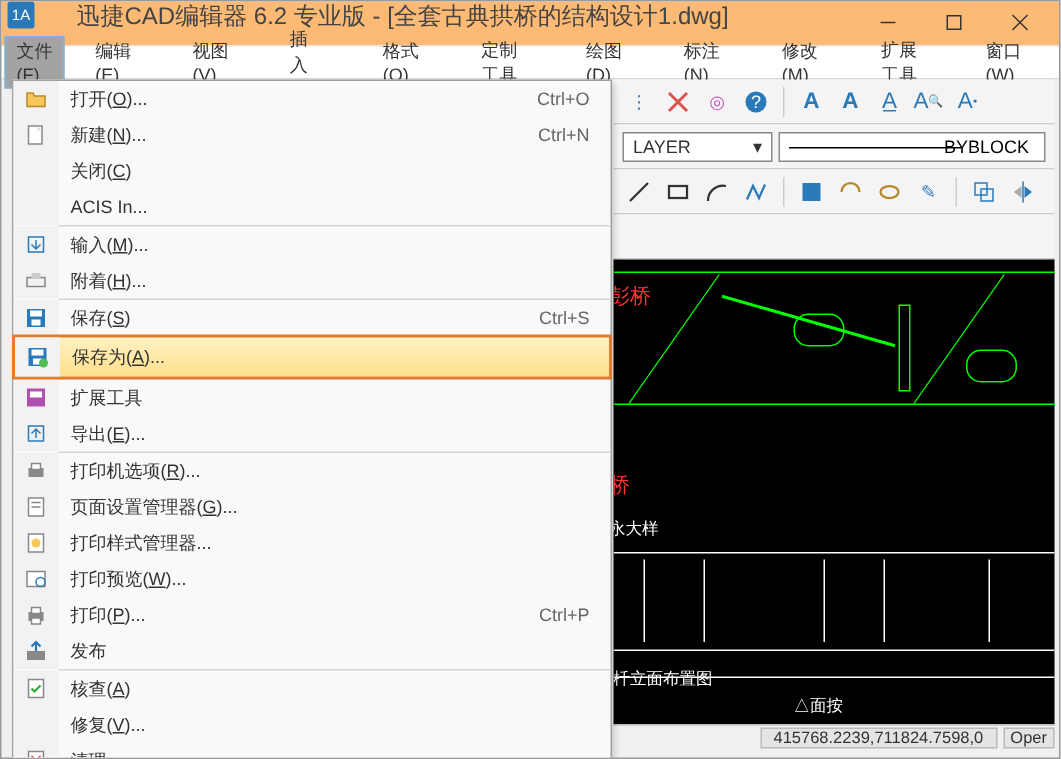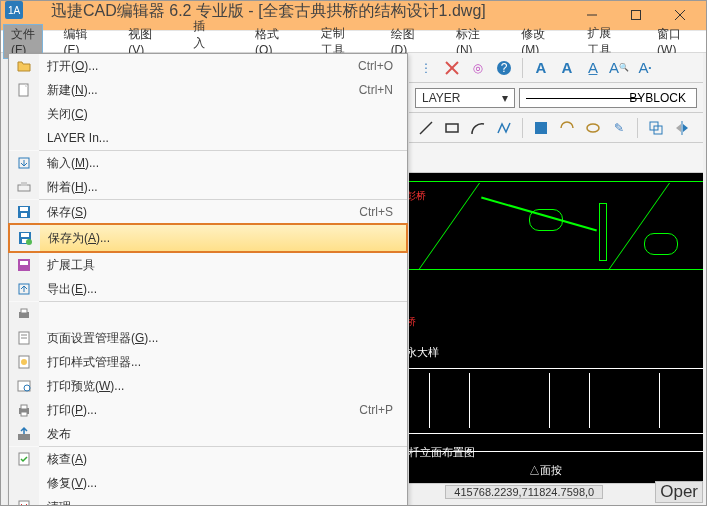--- a/index.html
+++ b/index.html
@@ -37,28 +37,28 @@
   .layerbox { height: 20px; border: 1px solid #888; background:#fff; padding: 4px 6px; display:flex; align-items:center; min-width:100px; font-size:11px; color:#333;}
   .blockbox { height:20px; border:1px solid #888; background:#fff; flex:1; display:flex; align-items:center; justify-content:flex-end; padding:0 10px; font-size:11px; font-family: monospace; letter-spacing:0px; position:relative;}
   .blockbox::before { content:""; position:absolute; left:6px; right:55px; top:50%; height:1px; background:#000;}
   .ared { color:#d9534f; }
   .amag { color:#c050c0; }
   .ablue { color:#2a7ab9; }
 
   
   .canvas { position:absolute; left:408px; top: 172px; right:3px; bottom: 22px; background:#000; overflow:hidden;}
   .cadline { position:absolute; background:#0f0; }
-  .cadred { position:absolute; color:#f33; font-size:10px; }
+  .cadred { position:absolute; color:#f33; font-size:14px; }
   .cadwhite { position:absolute; color:#fff; font-size:11px; }
   .whiteline { position:absolute; background:#fff; }
 
   
   .statusbar { position:absolute; left:408px; right:3px; bottom:6px; height:16px; display:flex; justify-content:flex-end; align-items:center; background:#f0f0f0; border-top:1px solid #ccc;}
   .coord { font-size:11px; background:#e4e4e4; border:1px solid #bbb; padding: 0 8px; margin-right:4px; color:#333;}
-  .opebtn { font-size:17px; background:#e4e4e4; border:1px solid #bbb; padding:0 4px; color:#333;margin-left:48px;}
+  .opebtn { font-size:11px; background:#e4e4e4; border:1px solid #bbb; padding:0 4px; color:#333;}
 
   u { text-decoration: underline; }
 </style>
 </head>
 <body>
 
 <div class="titlebar">
   <span class="appicon">1A</span>
   <span class="title">迅捷CAD编辑器 6.2 专业版  -  [全套古典拱桥的结构设计1.dwg]</span>
   <div class="winbtns">
@@ -236,21 +236,21 @@
       </span>
       <span class="ddlabel">新建(<u>N</u>)...</span>
       <span class="ddshort">Ctrl+N</span>
     </div>
     <div class="dditem">
       <span class="ddicon"></span>
       <span class="ddlabel">关闭(<u>C</u>)</span>
     </div>
     <div class="dditem">
       <span class="ddicon"></span>
-      <span class="ddlabel">LAYER In...</span>
+      <span class="ddlabel">ACIS In...</span>
     </div>
     <div class="ddsep"></div>
     <div class="dditem">
       <span class="ddicon">
         <svg viewBox="0 0 16 16">
           <rect x="3" y="3" width="10" height="10" fill="none" stroke="#2a7ab9"></rect>
           <path d="M8 5v6M5 8l3 3 3-3" fill="none" stroke="#2a7ab9"></path>
         </svg>
       </span>
       <span class="ddlabel">输入(<u>M</u>)...</span>
@@ -307,20 +307,21 @@
       <span class="ddlabel">导出(<u>E</u>)...</span>
     </div>
     <div class="ddsep"></div>
     <div class="dditem">
       <span class="ddicon">
         <svg viewBox="0 0 16 16">
           <rect x="3" y="6" width="10" height="6" fill="#888"></rect>
           <rect x="5" y="3" width="6" height="4" fill="#fff" stroke="#888"></rect>
         </svg>
       </span>
+      <span class="ddlabel">打印机选项(<u>R</u>)...</span>
     </div>
     <div class="dditem">
       <span class="ddicon">
         <svg viewBox="0 0 16 16">
           <rect x="3" y="2" width="10" height="12" fill="#fff" stroke="#888"></rect>
           <line x1="5" y1="5" x2="11" y2="5" stroke="#888"></line>
           <line x1="5" y1="8" x2="11" y2="8" stroke="#888"></line>
         </svg>
       </span>
       <span class="ddlabel">页面设置管理器(<u>G</u>)...</span>

